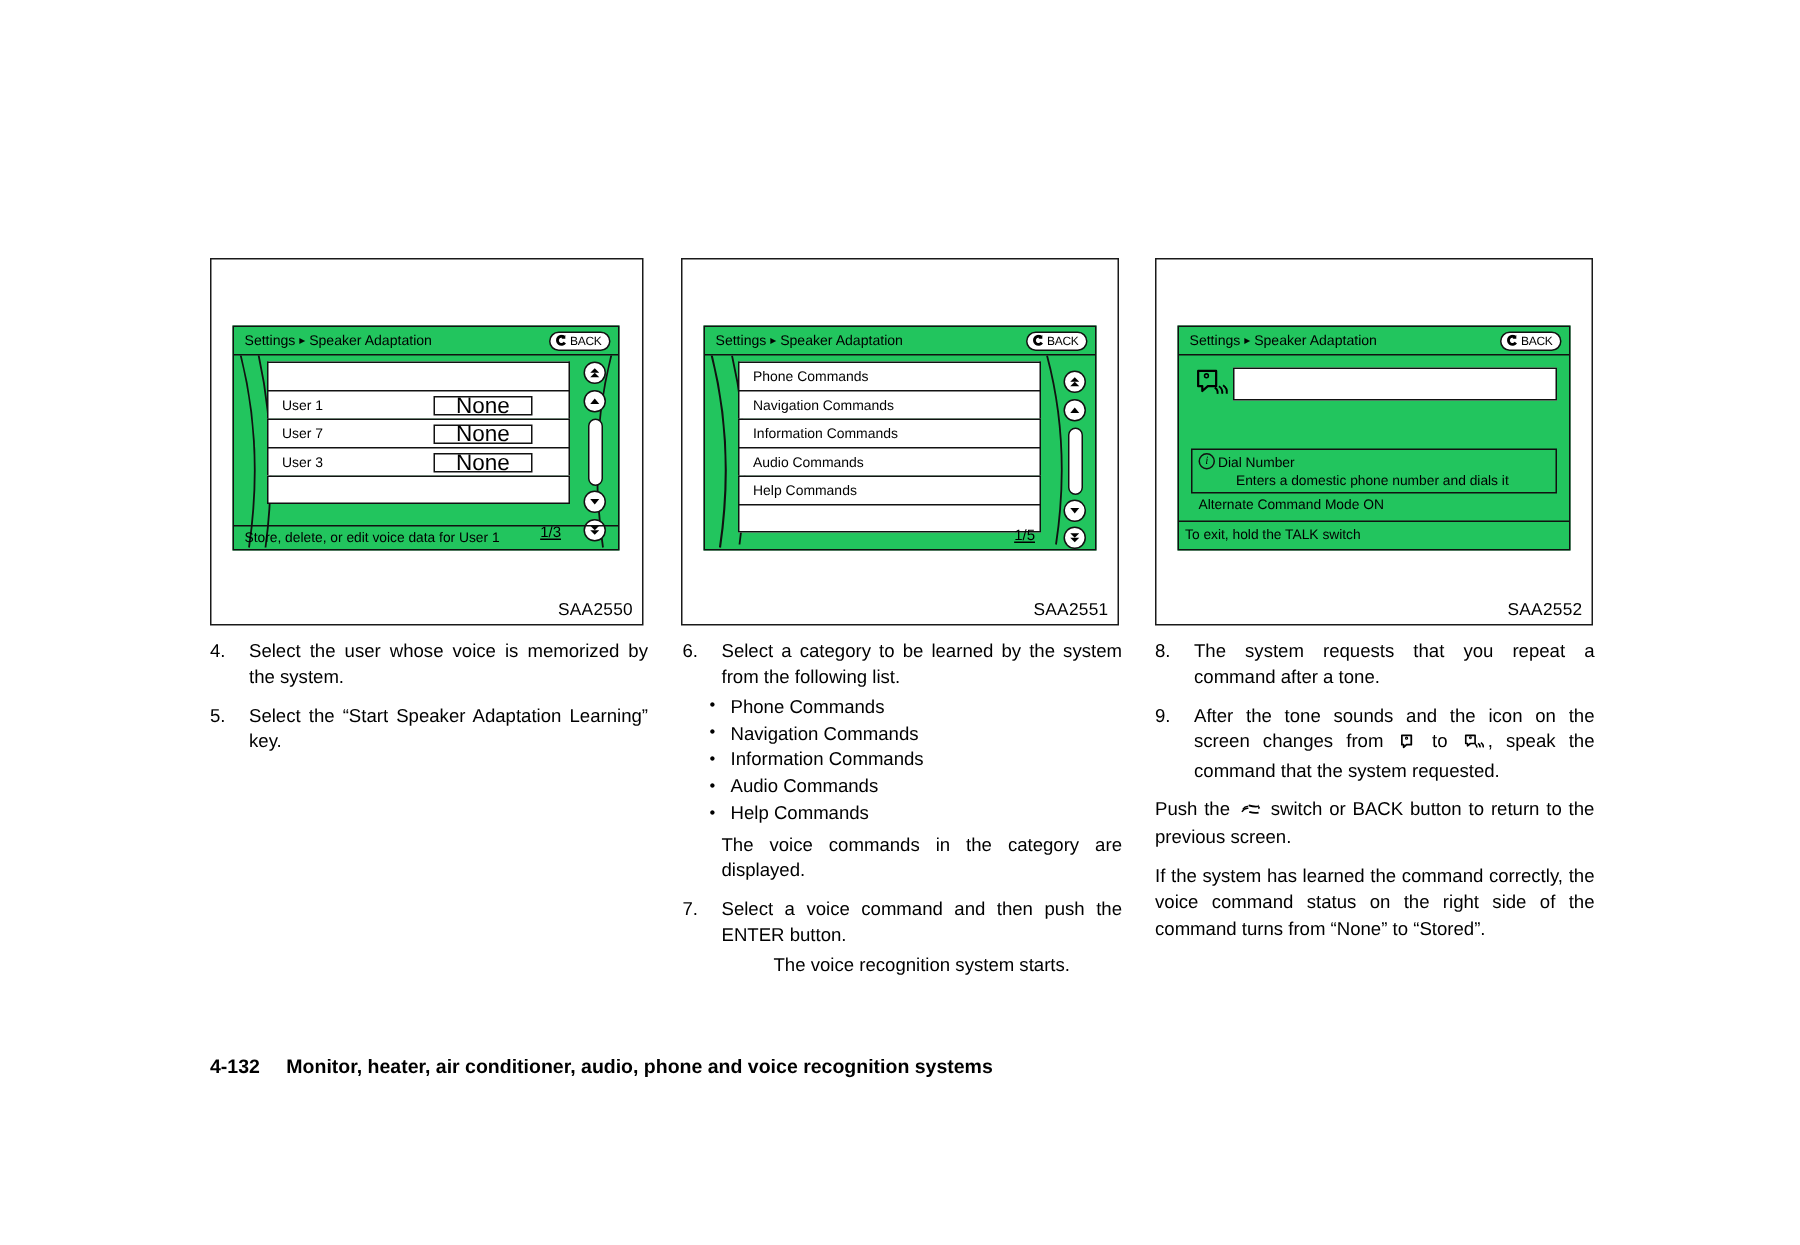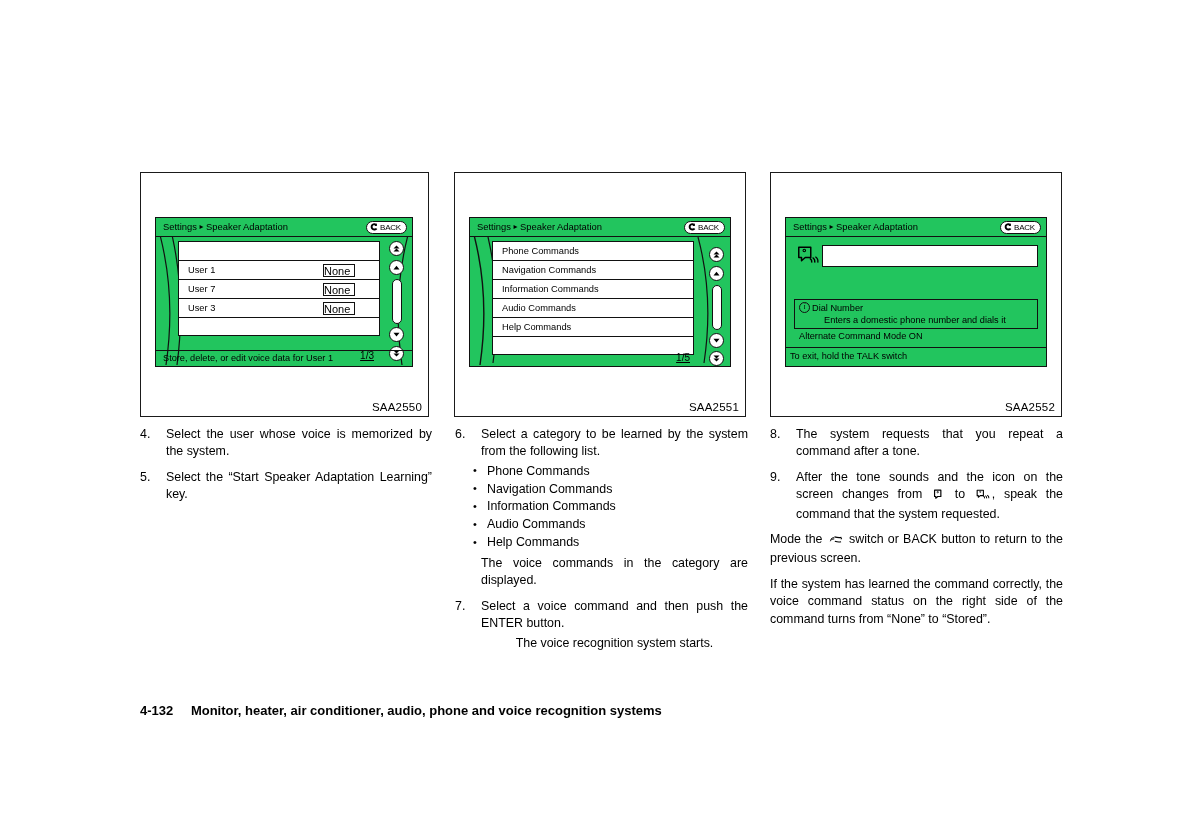--- a/index.html
+++ b/index.html
@@ -118,25 +118,26 @@
     position: absolute;
     left: 9px;
     top: 4px;
     font-size: 9.3px;
     white-space: nowrap;
   }
   .lrow .val {
     position: absolute;
     right: 24px;
     top: 2.5px;
-    width: 32px;
+    width: 66px;
     height: 13px;
     border: 1.1px solid #111;
     box-sizing: border-box;
-    font-size: 11px;
+    text-align: center;
+    font-size: 15px;
     line-height: 12px;
   }
   .lrow.blank { }
 
   .pageno {
     position: absolute;
     right: 38px;
     bottom: 5px;
     font-size: 10px;
     text-decoration: underline;
@@ -583,21 +584,21 @@
           <circle cx="5.5" cy="3.6" r="0.8" fill="none" stroke="#000" stroke-width="0.9"></circle>
           <path d="M9.5 9 q1.8 1 1.5 3" fill="none" stroke="#000" stroke-width="1.3"></path>
           <path d="M12 8.4 q2.1 1.3 1.7 3.5" fill="none" stroke="#000" stroke-width="1.3"></path>
           <path d="M14.5 7.8 q2.4 1.6 2 4" fill="none" stroke="#000" stroke-width="1.3"></path>
         </svg>
       </span><span>, speak the command that the system requested.</span>
     </div>
 
 
     <div class="plain">
-      <span>Mode the</span>
+      <span>Push the</span>
       <span class="inline-ico">
         <svg viewBox="0 0 18 12" width="14" height="10">
           <path d="M2 5.5 q2-3 4.5-2.5" fill="none" stroke="#000" stroke-width="1.2"></path>
           <path d="M1.2 7.6 q2.5-3.6 5.6-3" fill="none" stroke="#000" stroke-width="1.2"></path>
           <path d="M7 2 q5 1.5 8.5 0.8" fill="none" stroke="#000" stroke-width="1.5"></path>
           <path d="M7.5 7.6 q4.5 1.5 8 0.6" fill="none" stroke="#000" stroke-width="1.5"></path>
           <path d="M15.3 1.2 l1.6 3.4 l-1.8 0.6 z" fill="#000"></path>
         </svg>
       </span>
       <span>switch or BACK button to return to the previous screen.</span>

